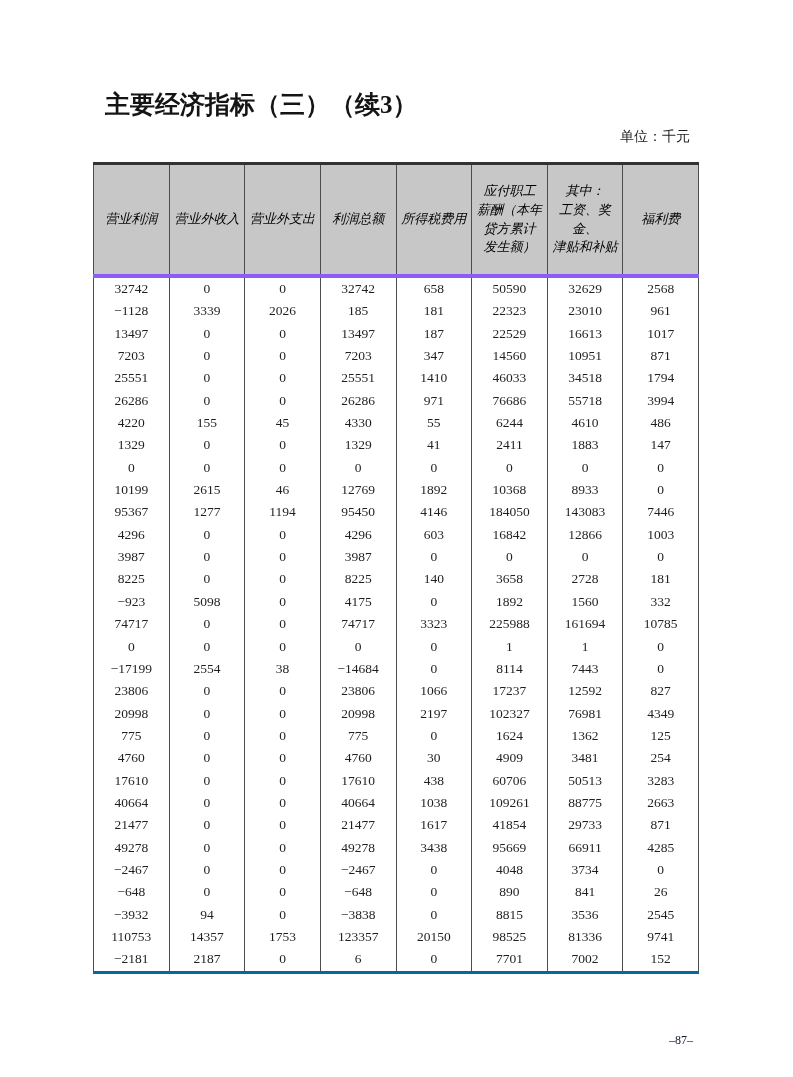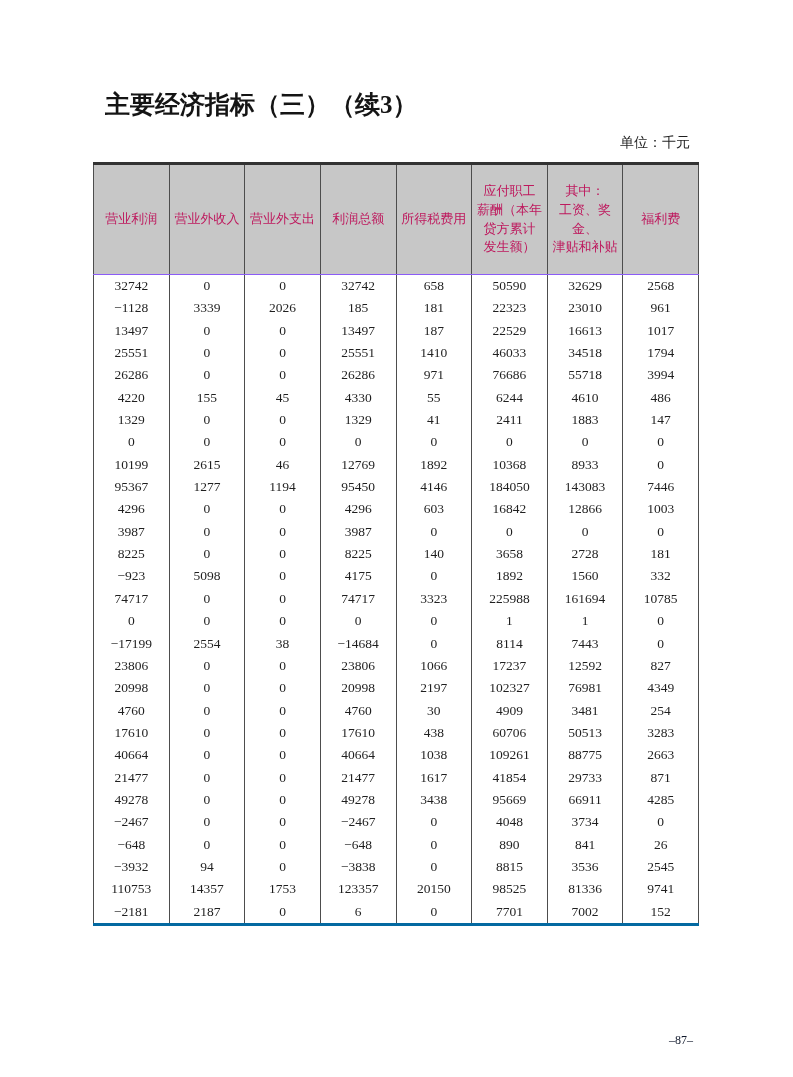--- a/index.html
+++ b/index.html
@@ -21,21 +21,21 @@
     left: 93px;
     top: 76px;
     margin: 12px;
     font-size: 25px;
     font-weight: 600;
     color: #141414;
     white-space: nowrap;
   }
   .unit-label {
     position: absolute;
-    top: 134px;
+    top: 128px;
     right: 103px;
     font-size: 14px;
     color: #1f1f1f;
   }
   table.data-table {
     position: absolute;
     left: 93px;
     top: 162px;
     width: 606px;
     border-collapse: collapse;
@@ -49,23 +49,24 @@
     vertical-align: middle;
     padding: 0 2px;
   }
   .data-table thead th {
     background: #c7c7c7;
     height: 109px;
     font-size: 13px;
     font-weight: normal;
     line-height: 1.45;
     white-space: pre-line;
-    color: #be185d;
+    color: #000000;
     border-top: 3px solid #333333;
-    border-bottom: 1px solid #8b5cf6;
+    border-bottom: 4px solid #8b5cf6;
+    font-style: italic;
   }
   .data-table tbody td {
     height: 22.34px;
     font-size: 13.5px;
     line-height: 22.34px;
     color: #1f1f1f;
   }
   .data-table tbody tr:last-child td {
     border-bottom: 3px solid #0369a1;
   }
@@ -129,20 +130,30 @@
           <td>13497</td>
           <td>0</td>
           <td>0</td>
           <td>13497</td>
           <td>187</td>
           <td>22529</td>
           <td>16613</td>
           <td>1017</td>
         </tr>
         <tr>
+          <td>7203</td>
+          <td>0</td>
+          <td>0</td>
+          <td>7203</td>
+          <td>347</td>
+          <td>14560</td>
+          <td>10951</td>
+          <td>871</td>
+        </tr>
+        <tr>
           <td>25551</td>
           <td>0</td>
           <td>0</td>
           <td>25551</td>
           <td>1410</td>
           <td>46033</td>
           <td>34518</td>
           <td>1794</td>
         </tr>
         <tr>
@@ -289,20 +300,30 @@
           <td>20998</td>
           <td>0</td>
           <td>0</td>
           <td>20998</td>
           <td>2197</td>
           <td>102327</td>
           <td>76981</td>
           <td>4349</td>
         </tr>
         <tr>
+          <td>775</td>
+          <td>0</td>
+          <td>0</td>
+          <td>775</td>
+          <td>0</td>
+          <td>1624</td>
+          <td>1362</td>
+          <td>125</td>
+        </tr>
+        <tr>
           <td>4760</td>
           <td>0</td>
           <td>0</td>
           <td>4760</td>
           <td>30</td>
           <td>4909</td>
           <td>3481</td>
           <td>254</td>
         </tr>
         <tr>

